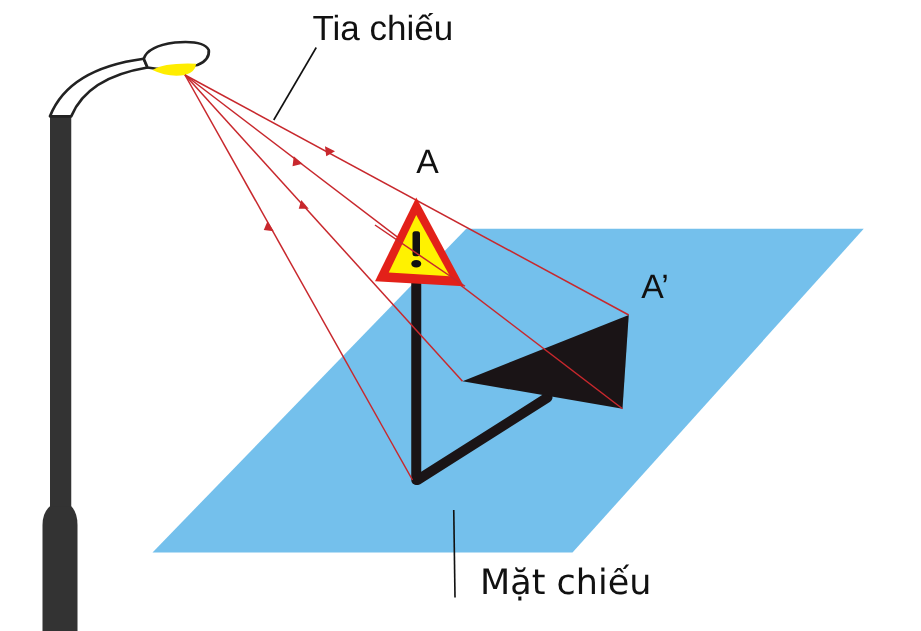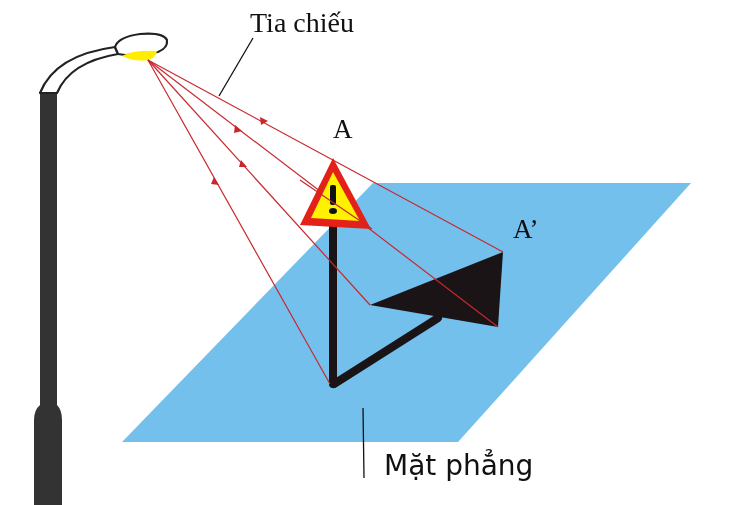--- a/index.html
+++ b/index.html
@@ -1,18 +1,18 @@
 <!DOCTYPE html>
 <html><head>
 <meta charset="utf-8">
 <style>
   html, body { margin: 0; padding: 0; background: #ffffff; }
   body { width: 737px; height: 505px; overflow: hidden; position: relative; font-family: "Liberation Sans", sans-serif; }
   #canvas { position: absolute; left: 0; top: 0; width: 737px; height: 505px; }
-  .label { position: absolute; color: #111; font-family: Liberation Serif, serif; white-space: nowrap; line-height: 1; }
+  .label { position: absolute; color: #111; font-family: Liberation Sans, sans-serif; white-space: nowrap; line-height: 1; }
   .label-rays { left: 250px; top: 9px; font-size: 28px; }
   .label-a { left: 333px; top: 116px; font-size: 27px; }
   .label-a-prime { left: 513px; top: 216px; font-size: 27px; }
   .label-plane { left: 384px; top: 452px; font-size: 28px; font-family: "DejaVu Sans", sans-serif; }
 </style>
 </head>
 <body>
 
 <svg id="canvas" viewBox="0 0 737 505" xmlns="http://www.w3.org/2000/svg">
 
@@ -59,13 +59,13 @@
     <line x1="300" y1="180" x2="372" y2="229" stroke="#C8282D" stroke-width="1.2"></line>
   </g>
 
   <line x1="253" y1="38" x2="219" y2="96" stroke="#111" stroke-width="1.3"></line>
   <line x1="363" y1="408" x2="364" y2="478" stroke="#111" stroke-width="1.3"></line>
 </svg>
 
 <div class="label label-rays">Tia chiếu</div>
 <div class="label label-a">A</div>
 <div class="label label-a-prime">A’</div>
-<div class="label label-plane">Mặt phẳng</div>
+<div class="label label-plane">Mặt chiếu</div>
 
 </body></html>

